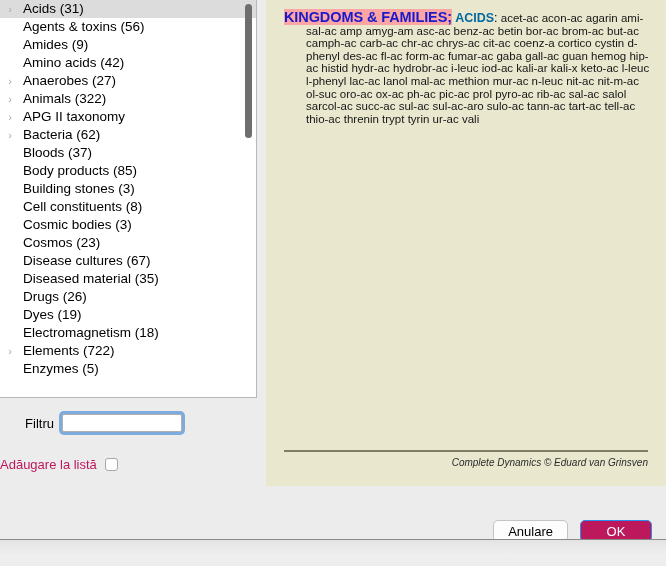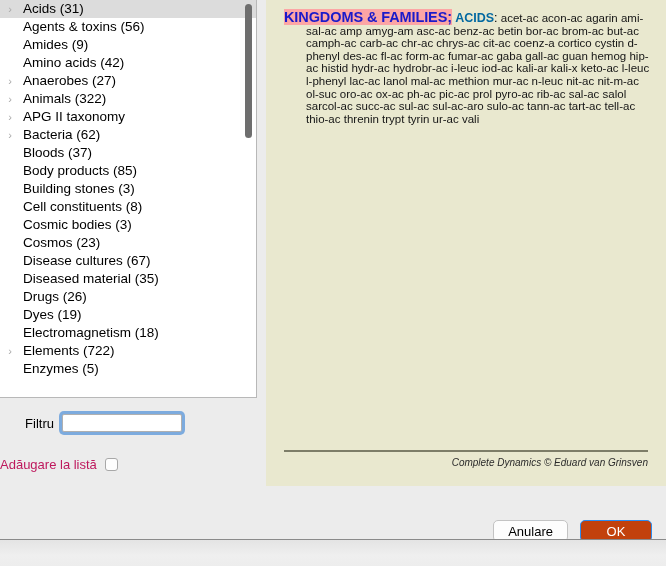--- a/index.html
+++ b/index.html
@@ -213,21 +213,21 @@
     box-sizing: border-box;
     cursor: default;
     user-select: none;
   }
   #cancel-button {
     background: #fdfdfd;
     border: 1px solid #c3c3c3;
     color: #000;
   }
   #ok-button {
-    background: #c2410c;
+    background: #be185d;
     border: 1px solid #2b8cf0;
     color: #fff;
   }
 
   
   #bottom-divider {
     position: absolute;
     left: 0;
     top: 539px;
     width: 666px;

